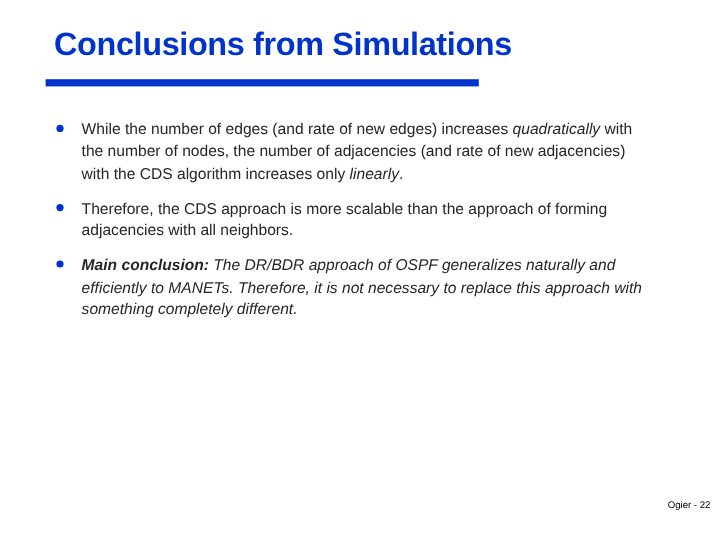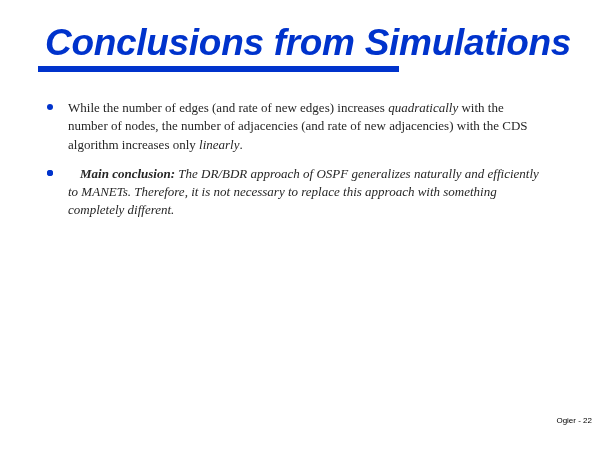--- a/index.html
+++ b/index.html
@@ -15,23 +15,22 @@
     height: 450px;
     background: #ffffff;
     position: relative;
     font-family: "Liberation Sans", sans-serif;
     overflow: hidden;
   }
   .slide-title {
     position: absolute;
     left: 45px;
     top: 22px;
-    font-size: 37px;
+    font-size: 27px;
     font-weight: bold;
-    font-style: italic;
     color: var(--accent);
     white-space: nowrap;
     letter-spacing: -0.3px;
   }
   .title-rule {
     position: absolute;
     left: 38px;
     top: 66px;
     width: 361px;
     height: 6px;
@@ -43,34 +42,33 @@
     top: 99px;
     width: 492px;
   }
   .bullet-item {
     position: relative;
     padding-left: 21px;
     margin-bottom: 11px;
     font-size: 13px;
     line-height: 18.3px;
     color: var(--body-text);
-    font-family: Liberation Serif, serif;
   }
   .bullet-dot {
     position: absolute;
     left: 0;
     top: 5px;
     width: 6px;
     height: 6px;
     background: var(--accent);
     border-radius: 50%;
   }
   .seg-normal { font-style: normal; font-weight: normal; }
   .seg-italic { font-style: italic; }
-  .seg-bold-italic { font-style: italic; font-weight: bold; margin-left: 12px; }
+  .seg-bold-italic { font-style: italic; font-weight: bold; }
   .slide-footer {
     position: absolute;
     right: 8px;
     top: 416px;
     font-size: 8px;
     color: #000000;
     white-space: nowrap;
   }
 </style>
 </head>
@@ -83,20 +81,21 @@
 <div class="bullet-list">
 
   <div class="bullet-item">
     <span class="bullet-dot"></span>
     <span class="bullet-text"><span class="seg-normal">While the number of edges (and rate of new edges) increases </span><span class="seg-italic">quadratically</span><span class="seg-normal"> with the number of nodes, the number of adjacencies (and rate of new adjacencies) with the CDS algorithm increases only </span><span class="seg-italic">linearly</span><span class="seg-normal">.</span></span>
   </div>
 
 
   <div class="bullet-item">
     <span class="bullet-dot"></span>
+    <span class="bullet-text"><span class="seg-normal">Therefore, the CDS approach is more scalable than the approach of forming adjacencies with all neighbors.</span></span>
   </div>
 
   <div class="bullet-item">
     <span class="bullet-dot"></span>
     <span class="bullet-text"><span class="seg-bold-italic">Main conclusion:</span><span class="seg-italic">  The DR/BDR approach of OSPF generalizes naturally and efficiently to MANETs.  Therefore, it is not necessary to replace this approach with something completely different.</span></span>
   </div>
 
 </div>
 
 <div class="slide-footer">Ogier - 22</div>

